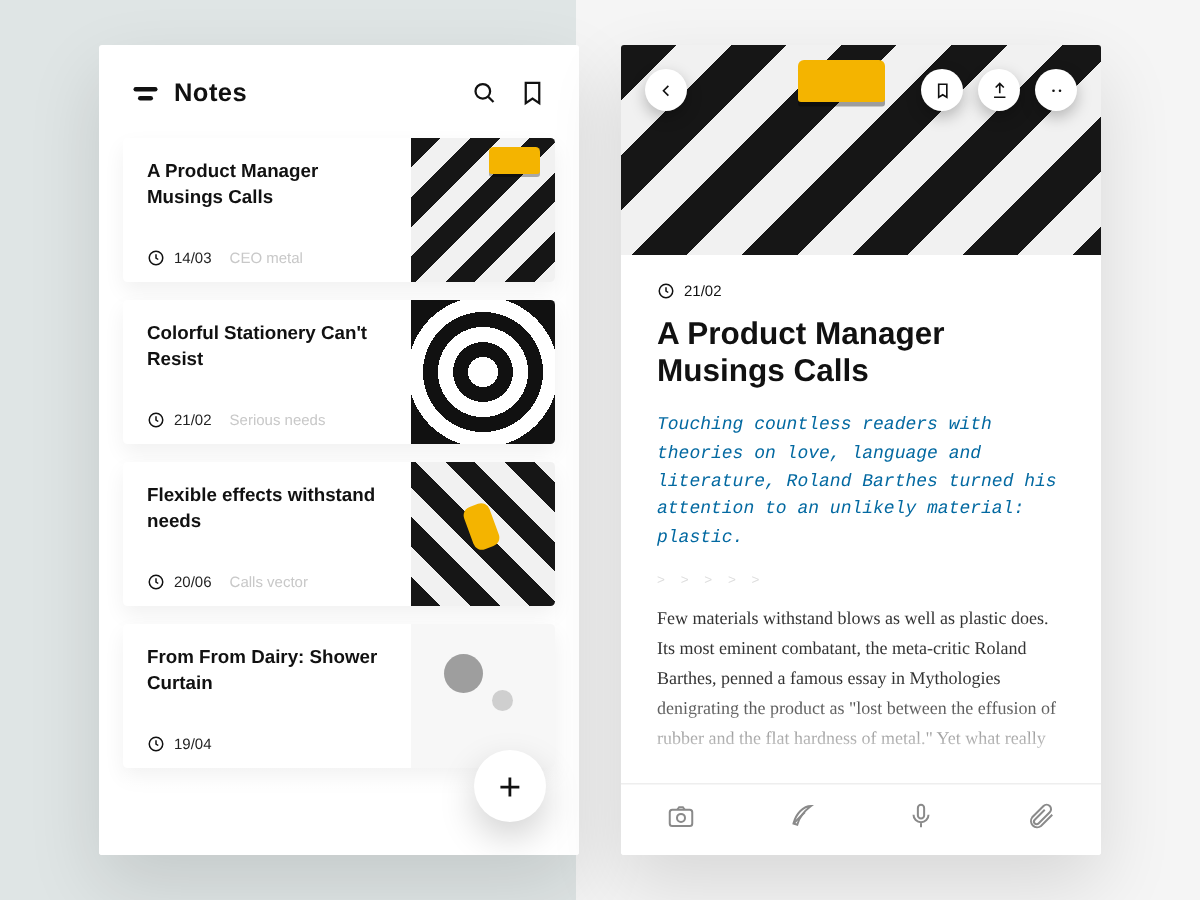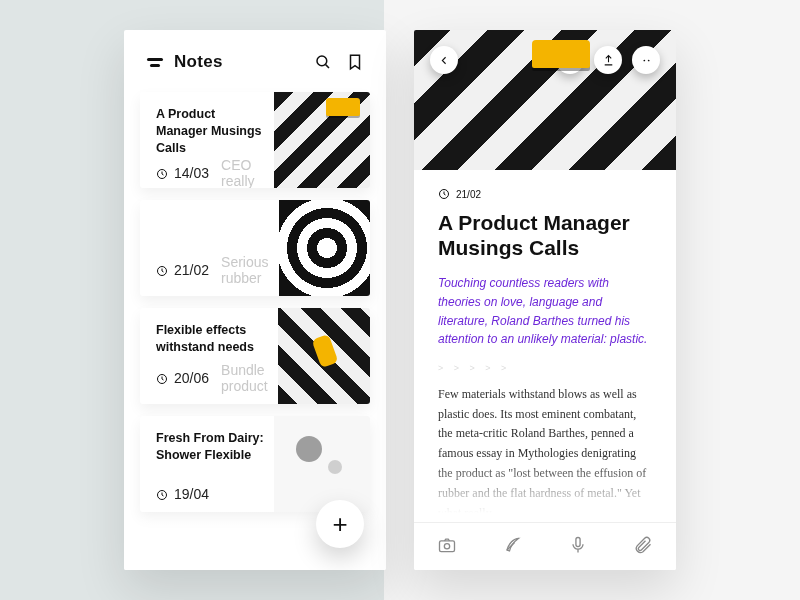--- a/index.html
+++ b/index.html
@@ -6,21 +6,21 @@
 body {
   width: 800px; height: 600px;
   background: linear-gradient(to right, #dfe5e5 0%, #dfe5e5 48%, #f5f5f5 48%, #f5f5f5 100%);
   font-family: "Helvetica Neue", Arial, sans-serif;
   display: flex;
   justify-content: center;
   gap: 28px;
   padding: 30px 0;
 }
 .phone {
-  width: 262px;
+  width: 320px;
   height: 540px;
   background: #fff;
   box-shadow: 0 20px 50px rgba(0,0,0,0.12);
   border-radius: 2px;
   overflow: hidden;
   position: relative;
 }
 
 .list-header {
   padding: 22px 22px 12px 22px;
@@ -37,21 +37,21 @@
 .icon-btn svg { width:18px; height:18px; stroke:#111; fill:none; stroke-width:2; }
 .cards { padding: 8px 16px 0 16px; display:flex; flex-direction:column; gap:12px; }
 .card {
   background:#fff; border-radius:3px;
   box-shadow: 0 6px 14px rgba(0,0,0,0.06);
   display:flex; align-items:stretch; height:96px;
   overflow:hidden;
 }
 .card-body { padding:14px 10px 10px 16px; flex:1; display:flex; flex-direction:column; }
 .card-title { font-size:12.5px; font-weight:700; color:#111; line-height:1.35; }
-.card-meta { margin-top:auto; display:flex; align-items:center; gap:6px; font-size:14px; color:#222;}
+.card-meta { margin-top:auto; display:flex; align-items:flex-end; gap:6px; font-size:10px; color:#222;}
 .card-meta .tag { color:#c8c8c8; margin-left:6px;}
 .clock-ico { width:12px; height:12px; }
 .clock-ico svg { width:12px; height:12px; stroke:#111; fill:none; stroke-width:2;}
 .thumb { width:96px; height:96px; flex-shrink:0; background:#e8e8e8; }
 .thumb.chevron { background:
   repeating-linear-gradient(135deg,#161616 0 14px,#f1f1f1 14px 28px); position:relative;}
 .thumb.chevron::after{content:"";position:absolute;top:6px;right:10px;width:34px;height:18px;background:#f4b400;border-radius:3px 3px 2px 2px;box-shadow:0 2px 0 rgba(0,0,0,.3);}
 .thumb.swirl { background:
   radial-gradient(circle at 50% 50%, #fff 0 10px, #111 10px 20px, #fff 20px 30px, #111 30px 40px, #fff 40px 50px, #111 50px 60px);}
 .thumb.runner { background:
@@ -76,21 +76,21 @@
 .hero::after{content:"";position:absolute;top:10px;left:118px;width:58px;height:28px;background:#f4b400;border-radius:4px 4px 2px 2px;box-shadow:0 3px 0 rgba(0,0,0,.35);}
 .hero-btn{position:absolute;width:28px;height:28px;border-radius:50%;background:#fff;box-shadow:0 4px 10px rgba(0,0,0,.25);display:flex;align-items:center;justify-content:center;cursor:pointer;}
 .hero-btn svg{width:13px;height:13px;stroke:#111;fill:none;stroke-width:2;}
 .hb-back{left:16px;top:16px;}
 .hb-bookmark{right:92px;top:16px;}
 .hb-share{right:54px;top:16px;}
 .hb-more{right:16px;top:16px;}
 .detail-body{padding:18px 24px 0 24px;}
 .detail-meta{display:flex;align-items:center;gap:6px;font-size:10px;color:#111;}
 .detail-title{font-size:21px;font-weight:800;line-height:1.2;margin-top:10px;color:#111;}
-.detail-lede{font-family:Liberation Sans, sans-serif;font-style:italic;font-size:12px;line-height:1.55;color:#6d28d9;margin-top:14px;}
+.detail-lede{font-family:Liberation Mono, monospace;font-style:italic;font-size:12px;line-height:1.55;color:#0369a1;margin-top:14px;}
 .divider-arrows{margin-top:14px;font-size:9px;letter-spacing:4px;color:#ddd;}
 .detail-para{font-family:Georgia,"Times New Roman",serif;font-size:12px;line-height:1.65;color:#333;margin-top:12px;}
 .detail-toolbar{position:absolute;left:0;right:0;bottom:0;height:48px;border-top:1px solid #eee;background:#fff;display:flex;align-items:center;justify-content:space-around;}
 .tool-btn svg{width:20px;height:20px;stroke:#8a8a8a;fill:none;stroke-width:1.6;}
 .detail-fade{position:absolute;left:0;right:0;bottom:48px;height:60px;background:linear-gradient(to bottom, rgba(255,255,255,0), #fff 85%);pointer-events:none;}
 </style>
 </head>
 <body>
 
 <div class="phone">
@@ -118,58 +118,59 @@
   <div class="cards">
     <div class="card">
       <div class="card-body">
         <div class="card-title">A Product Manager Musings Calls</div>
         <div class="card-meta">
           <span class="clock-ico"><svg viewBox="0 0 24 24">
                 <circle cx="12" cy="12" r="9"></circle>
                 <path d="M12 7v5l3 2"></path>
               </svg></span>
           <span>14/03</span>
-          <span class="tag">CEO really</span>
+          <span class="tag">CEO metal</span>
         </div>
       </div>
       <div class="thumb chevron"></div>
     </div>
 
     <div class="card">
       <div class="card-body">
+        <div class="card-title">Colorful Stationery Can't Resist</div>
         <div class="card-meta">
           <span class="clock-ico"><svg viewBox="0 0 24 24">
                 <circle cx="12" cy="12" r="9"></circle>
                 <path d="M12 7v5l3 2"></path>
               </svg></span>
           <span>21/02</span>
-          <span class="tag">Serious rubber</span>
+          <span class="tag">Serious needs</span>
         </div>
       </div>
       <div class="thumb swirl"></div>
     </div>
 
     <div class="card">
       <div class="card-body">
         <div class="card-title">Flexible effects withstand needs</div>
         <div class="card-meta">
           <span class="clock-ico"><svg viewBox="0 0 24 24">
                 <circle cx="12" cy="12" r="9"></circle>
                 <path d="M12 7v5l3 2"></path>
               </svg></span>
           <span>20/06</span>
-          <span class="tag">Bundle product</span>
+          <span class="tag">Calls vector</span>
         </div>
       </div>
       <div class="thumb runner"></div>
     </div>
 
     <div class="card">
       <div class="card-body">
-        <div class="card-title">Fresh From Dairy: Shower Flexible</div>
+        <div class="card-title">From From Dairy: Shower Curtain</div>
         <div class="card-meta">
           <span class="clock-ico"><svg viewBox="0 0 24 24">
                 <circle cx="12" cy="12" r="9"></circle>
                 <path d="M12 7v5l3 2"></path>
               </svg></span>
           <span>19/04</span>
           <span class="tag"></span>
         </div>
       </div>
       <div class="thumb dots"></div>

